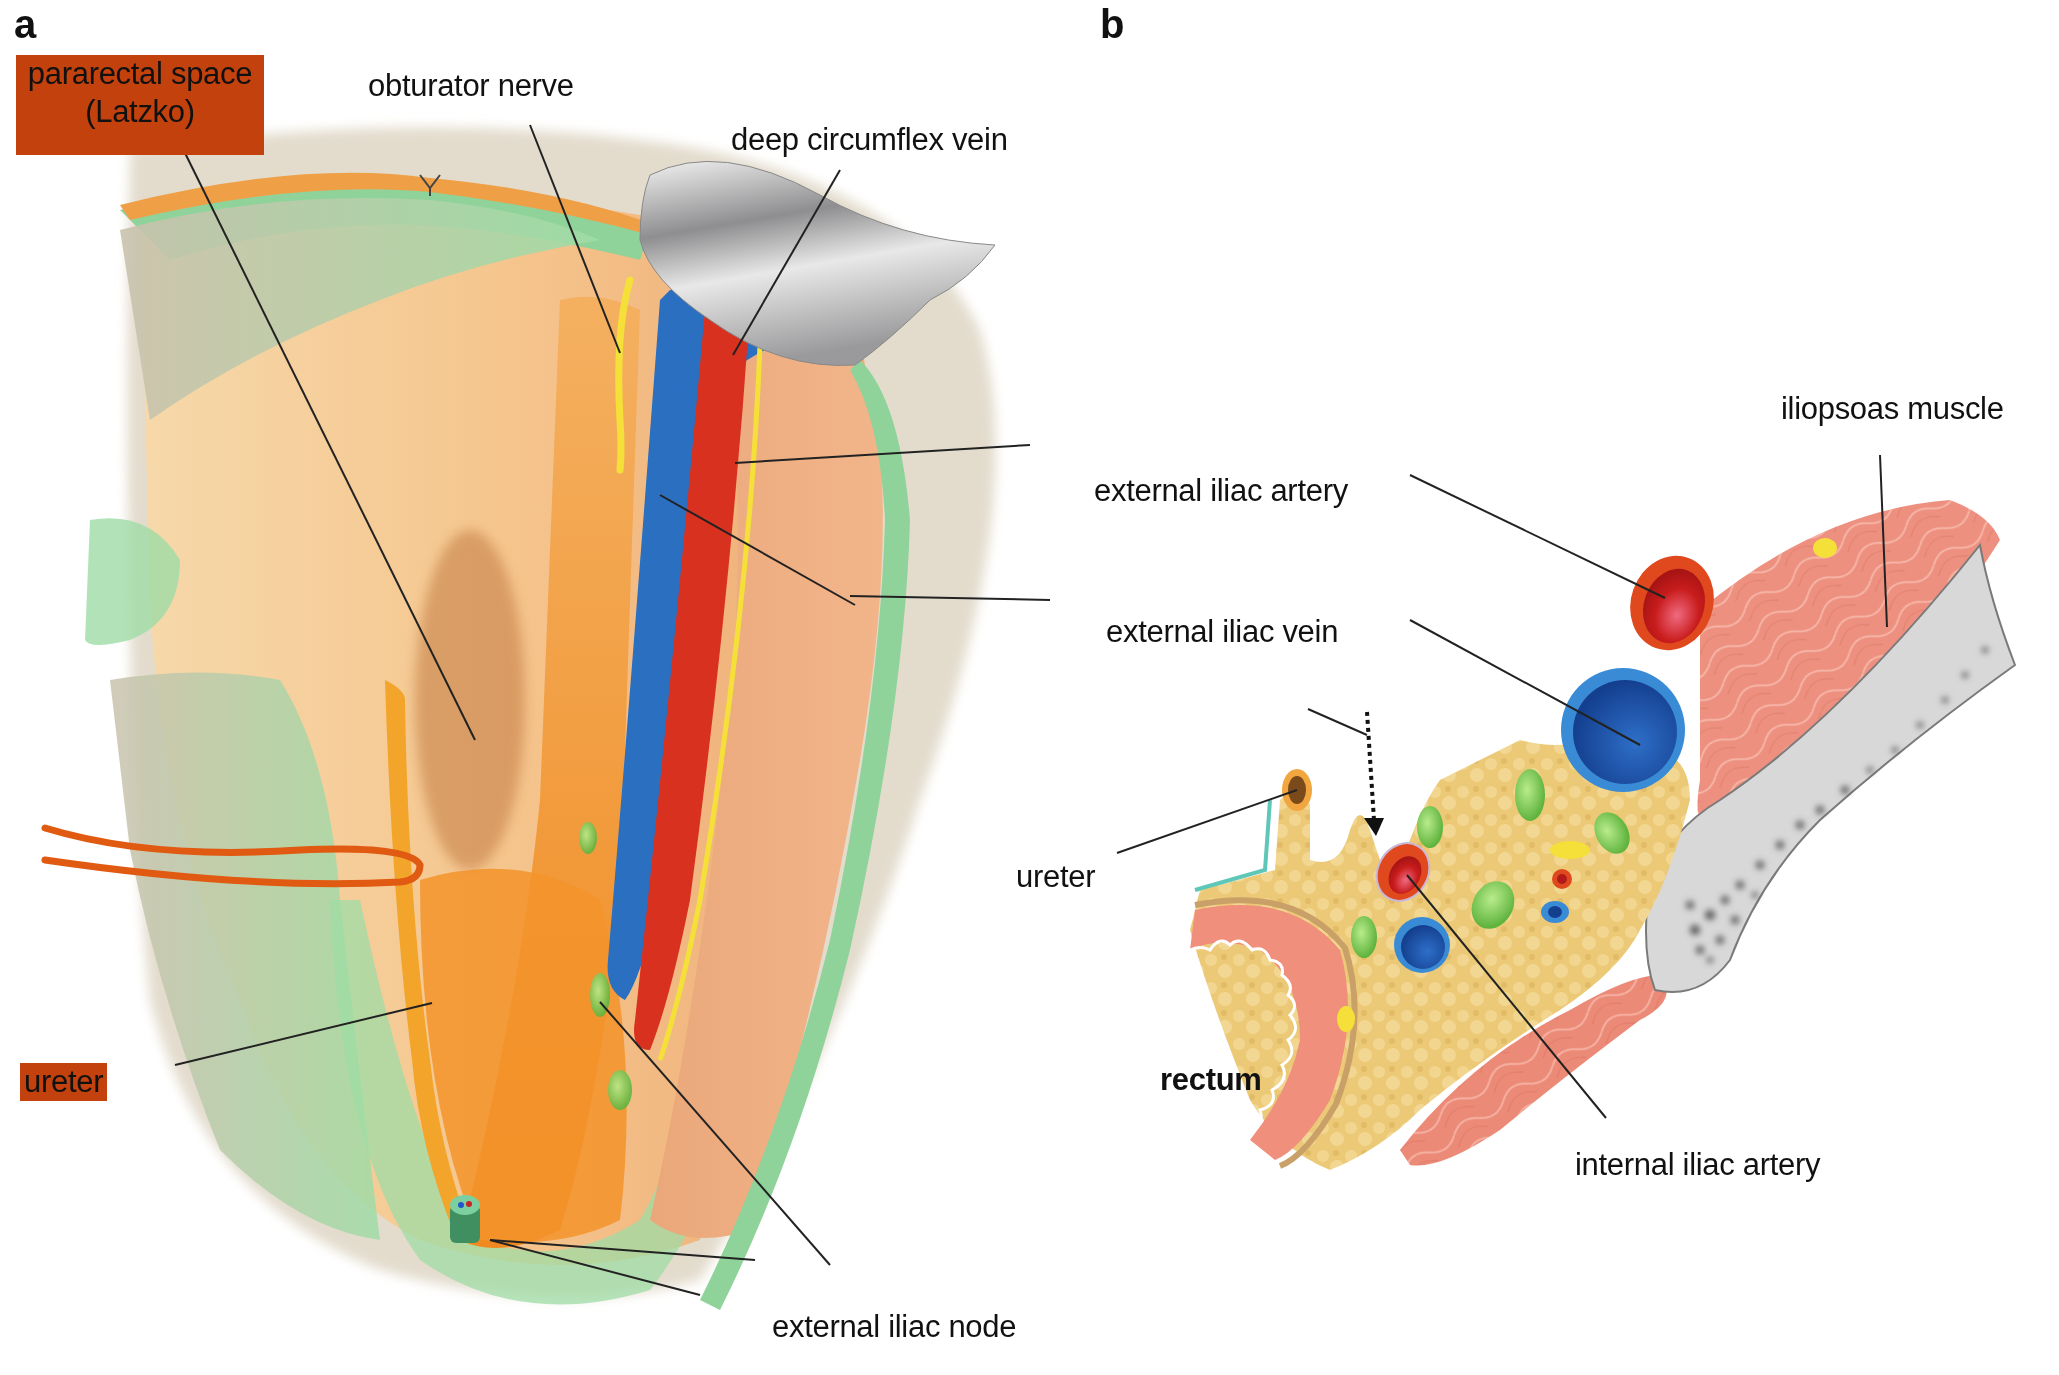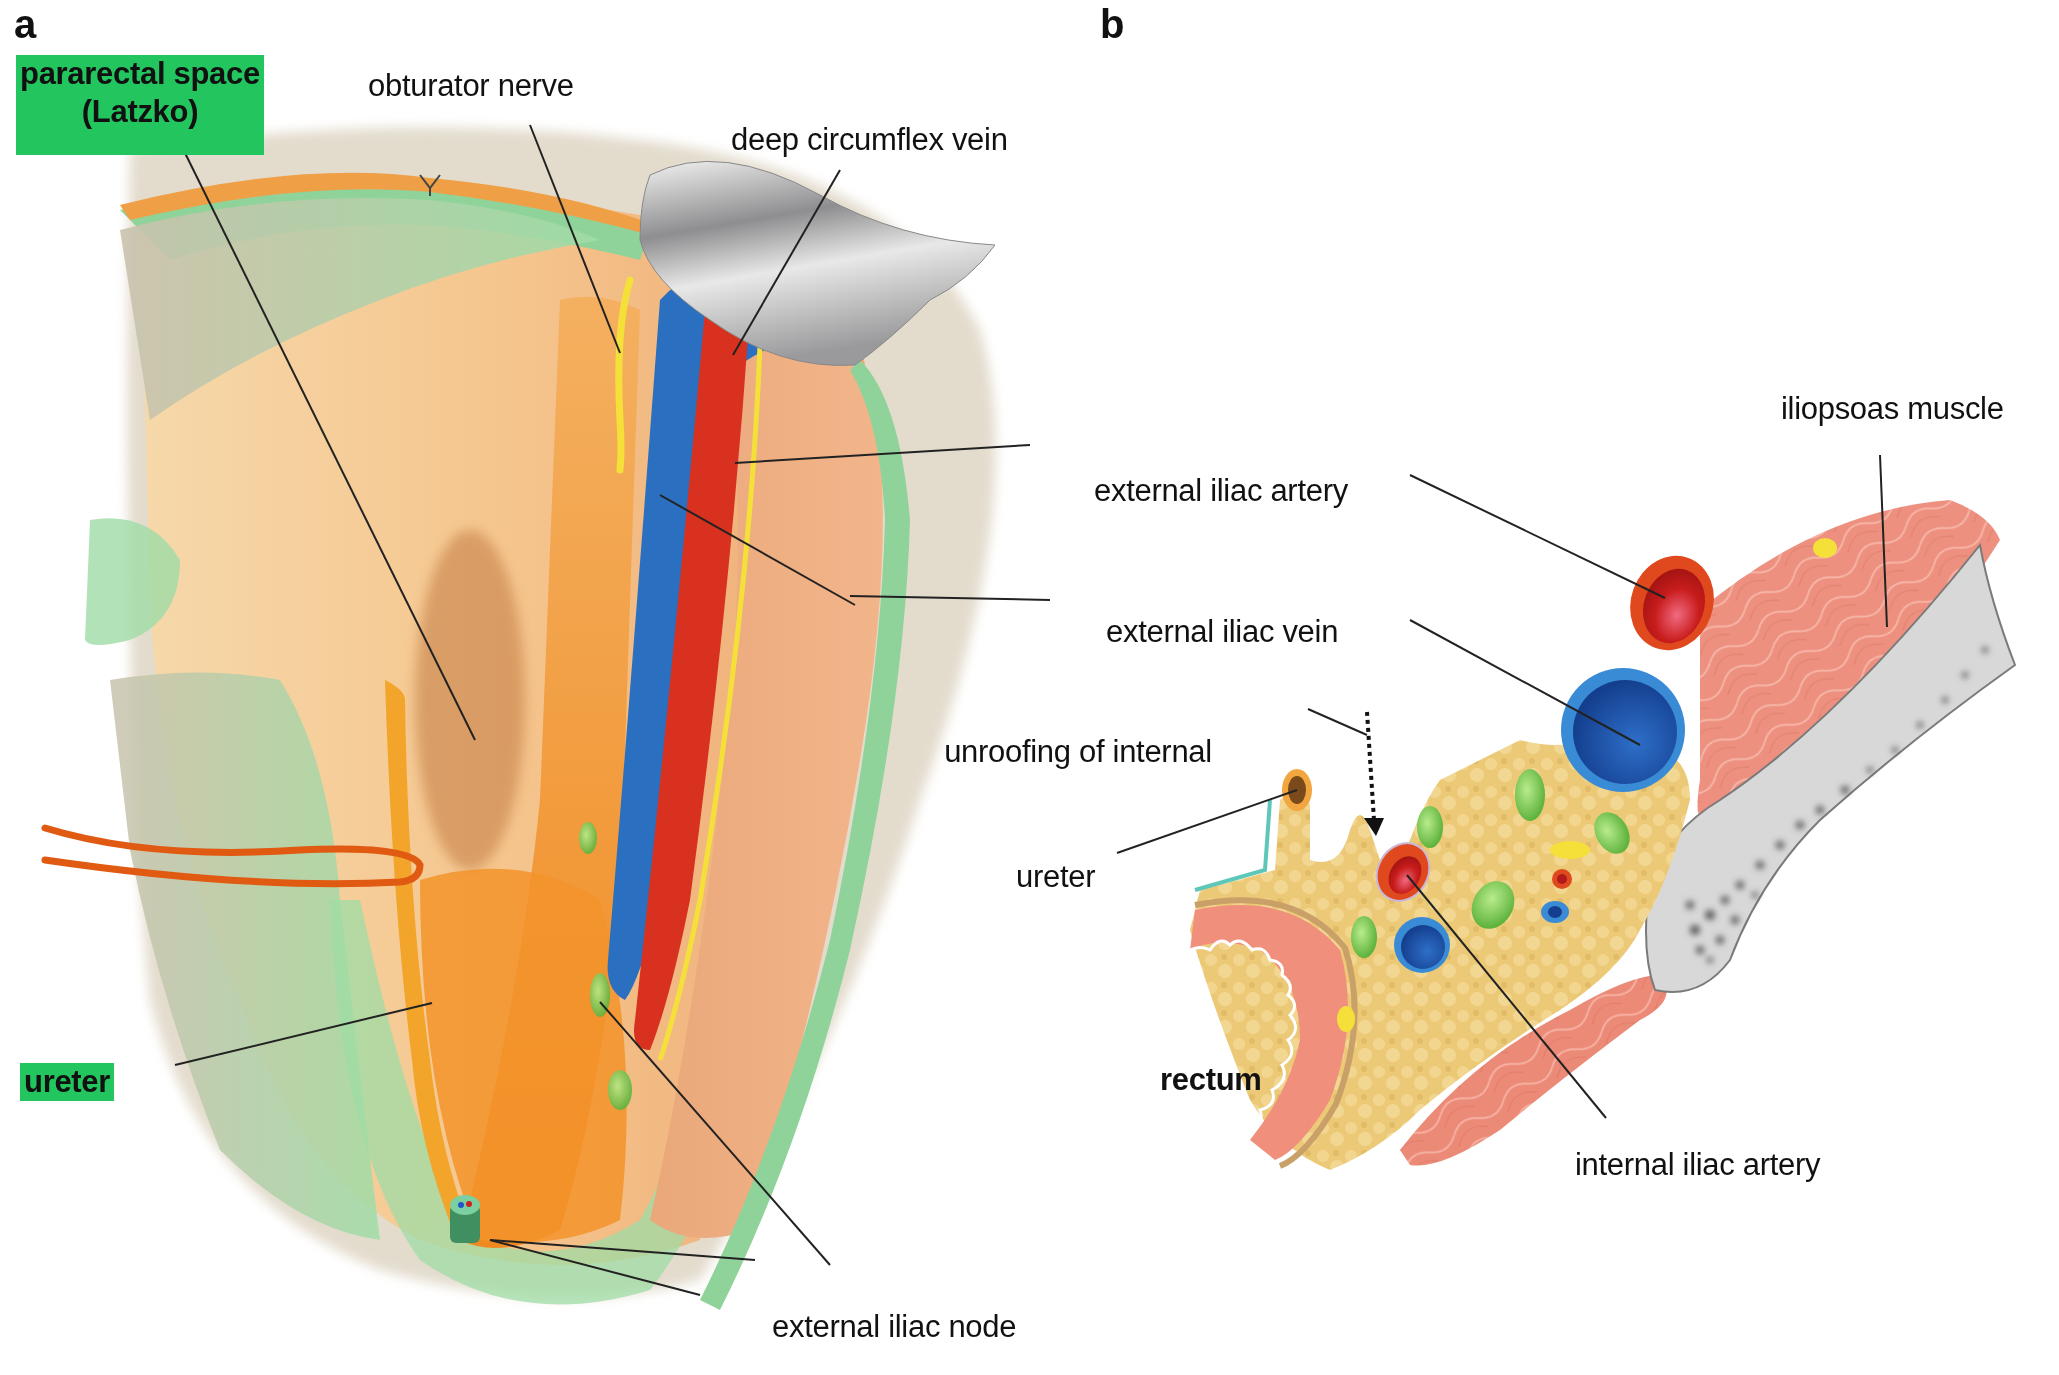--- a/index.html
+++ b/index.html
@@ -1,21 +1,21 @@
 <!DOCTYPE html>
 <html><head>
   <meta charset="utf-8">
   <style>
     html, body { margin: 0; padding: 0; background: #ffffff; }
     body { width: 2059px; height: 1375px; position: relative; overflow: hidden; font-family: "Liberation Sans", sans-serif; }
     #fig { position: absolute; left: 0; top: 0; width: 2059px; height: 1375px; }
     .lbl { position: absolute; font-family: "Liberation Sans", sans-serif; font-size: 31px; color: #111; line-height: 38px; white-space: nowrap; letter-spacing: -0.3px; }
     .panel-letter { position: absolute; font-family: "Liberation Sans", sans-serif; font-weight: bold; font-size: 40px; color: #111; }
     .center { text-align: center; }
-    .bg-white { background: #22c55e; padding: 0 4px; font-weight: bold; }
+    .bg-white { background: #c2410c; padding: 0 4px; }
   </style>
 </head>
 <body>
 
 <svg id="fig" viewBox="0 0 2059 1375" xmlns="http://www.w3.org/2000/svg">
   <defs>
     <radialGradient id="bgHalo" cx="0.55" cy="0.5" r="0.6">
       <stop offset="0" stop-color="#e6dcc8"></stop>
       <stop offset="0.8" stop-color="#e9e2d3"></stop>
       <stop offset="1" stop-color="#ffffff" stop-opacity="0"></stop>
@@ -232,17 +232,16 @@
 </div>
 <div class="lbl" style="left:368px; top:67px;">obturator nerve</div>
 <div class="lbl" style="left:731px; top:121px;">deep circumflex vein</div>
 <div class="lbl bg-white" style="left:20px; top:1063px;">ureter</div>
 <div class="lbl" style="left:772px; top:1272px;margin-top:36px;">external iliac node</div>
 
 <div class="lbl" style="left:1752px; top:390px;margin-left:29px;">iliopsoas muscle</div>
 <div class="lbl" style="left:1094px; top:443px;margin-top:29px;">external iliac artery</div>
 <div class="lbl" style="left:1106px; top:613px;text-align:center;">external iliac vein</div>
 <div class="lbl center" style="left:928px; top:733px; width:300px;">
-  <div>unroofing of internal</div>
 </div>
 <div class="lbl" style="left:1016px; top:858px;">ureter</div>
 <div class="lbl" style="left:1160px; top:1061px;font-weight:bold;">rectum</div>
 <div class="lbl" style="left:1575px; top:1146px;">internal iliac artery</div>
 
 </body></html>

